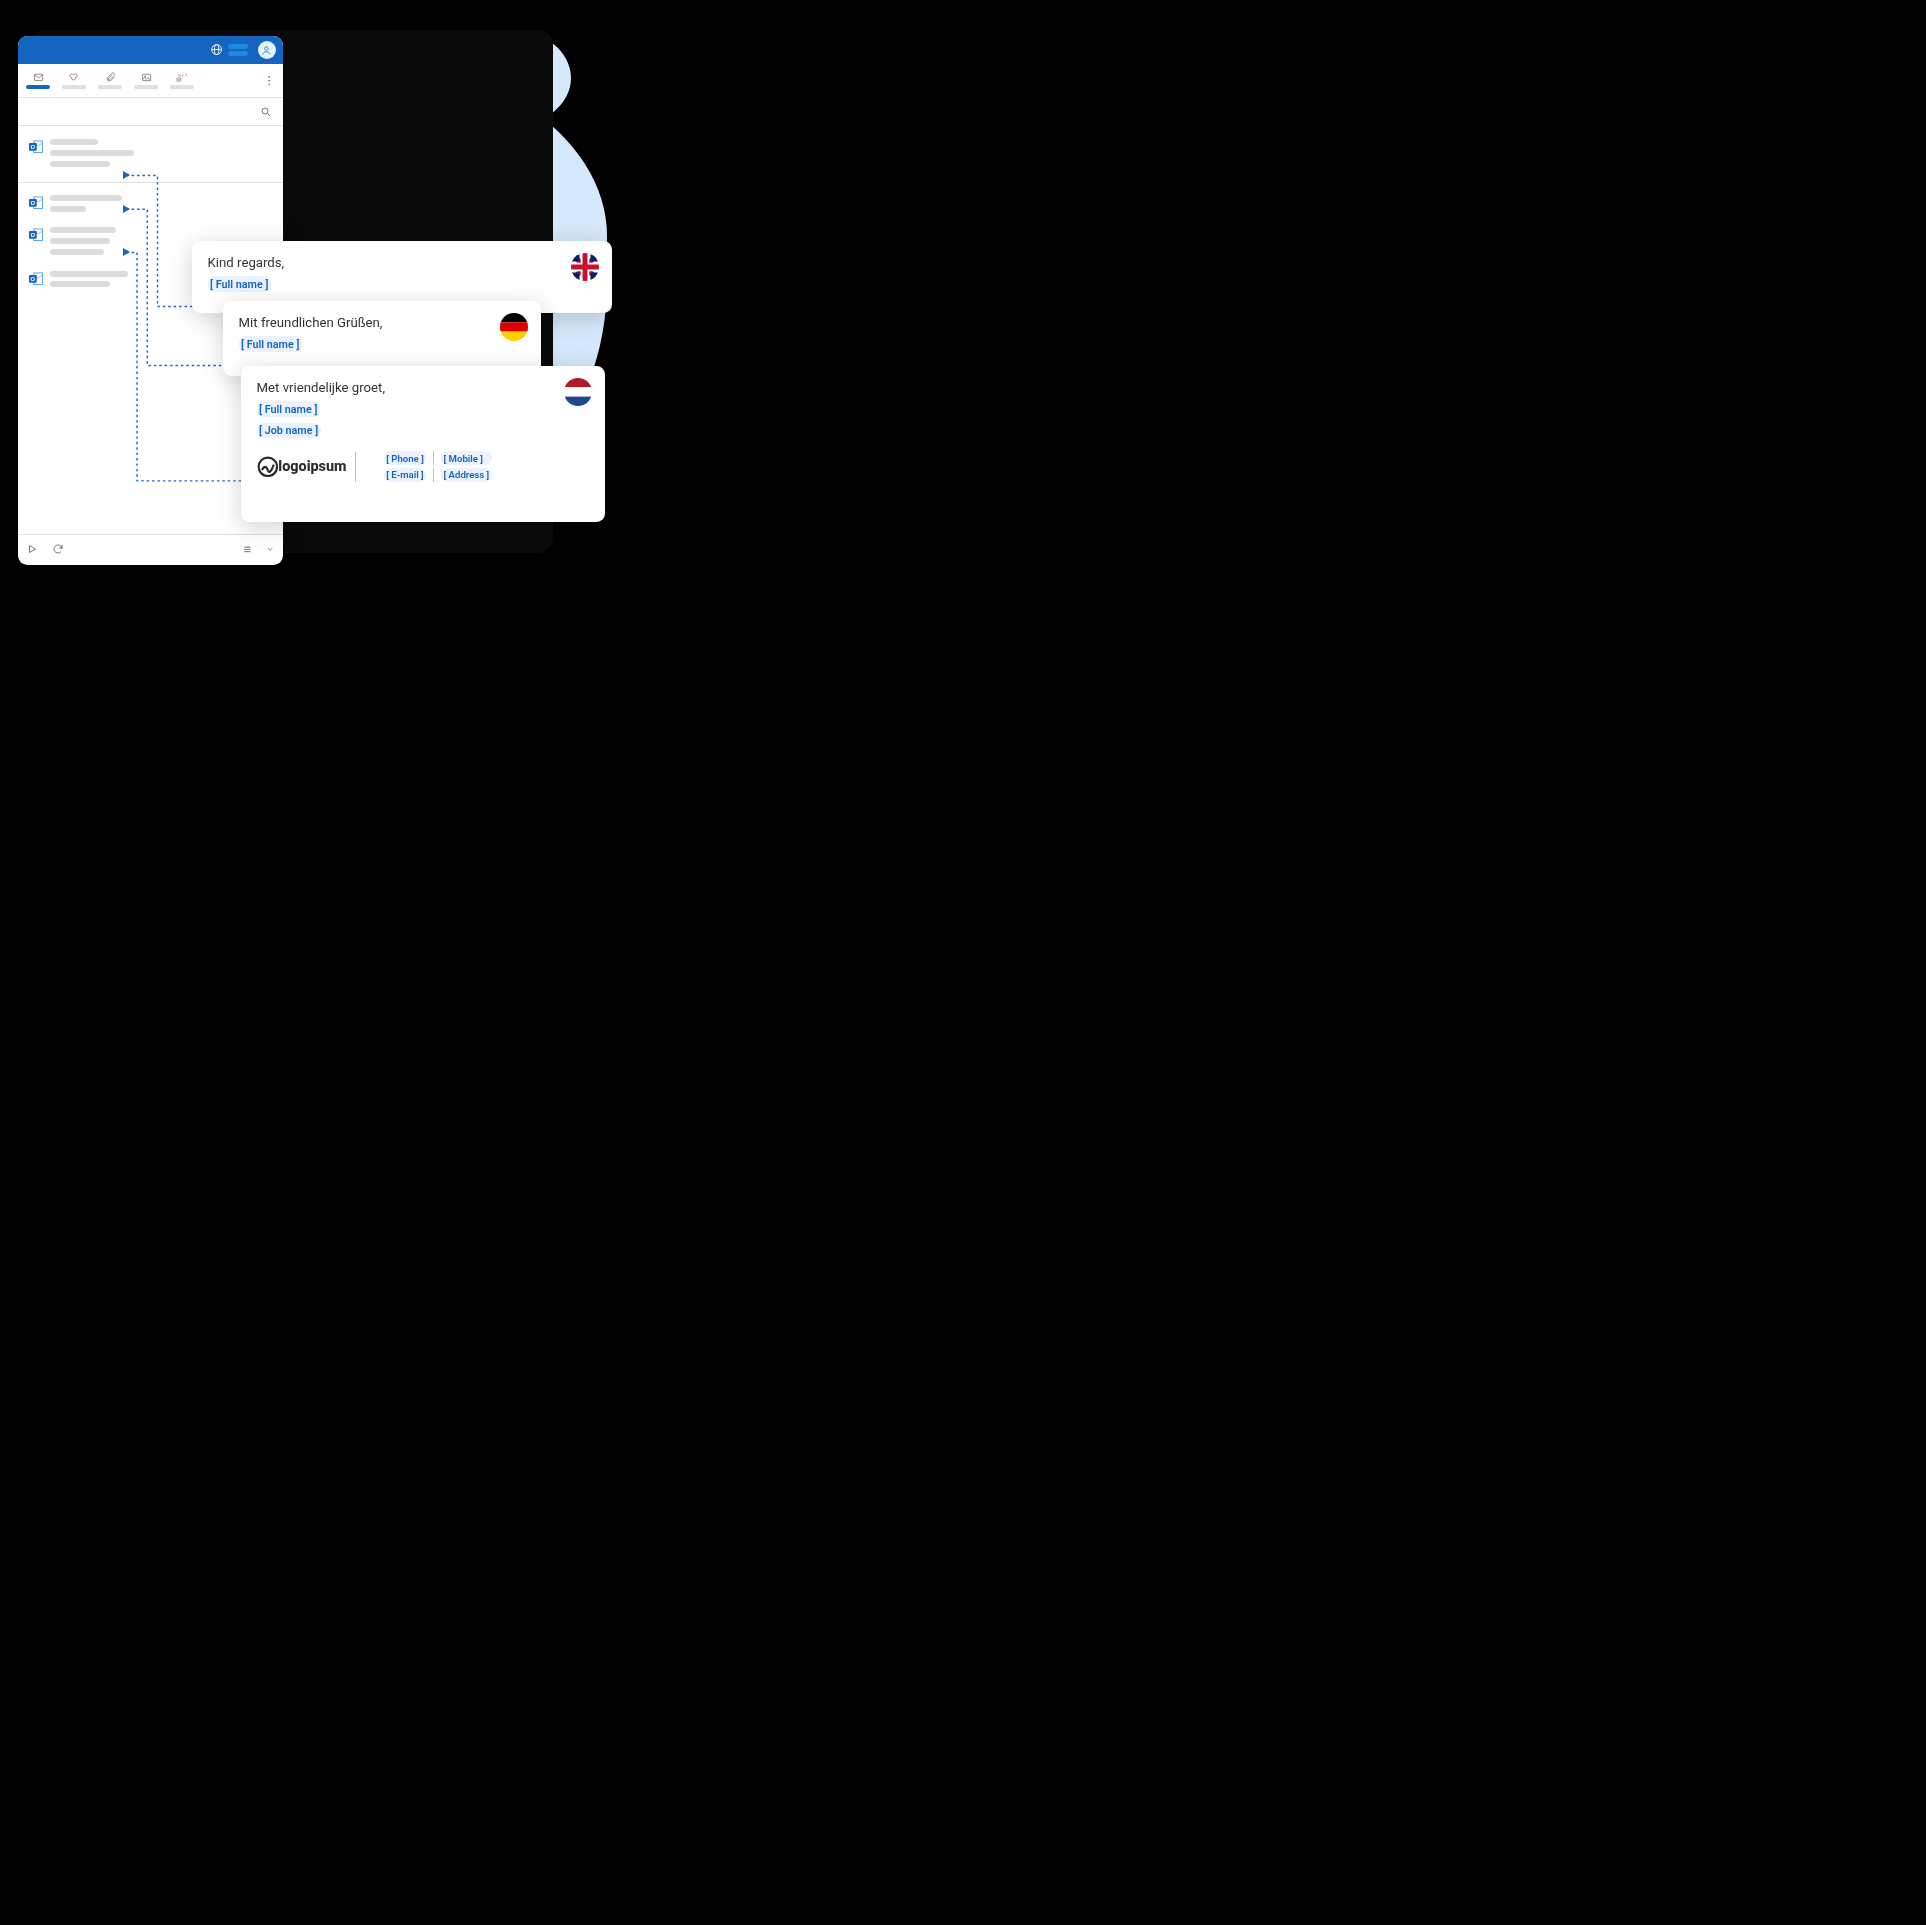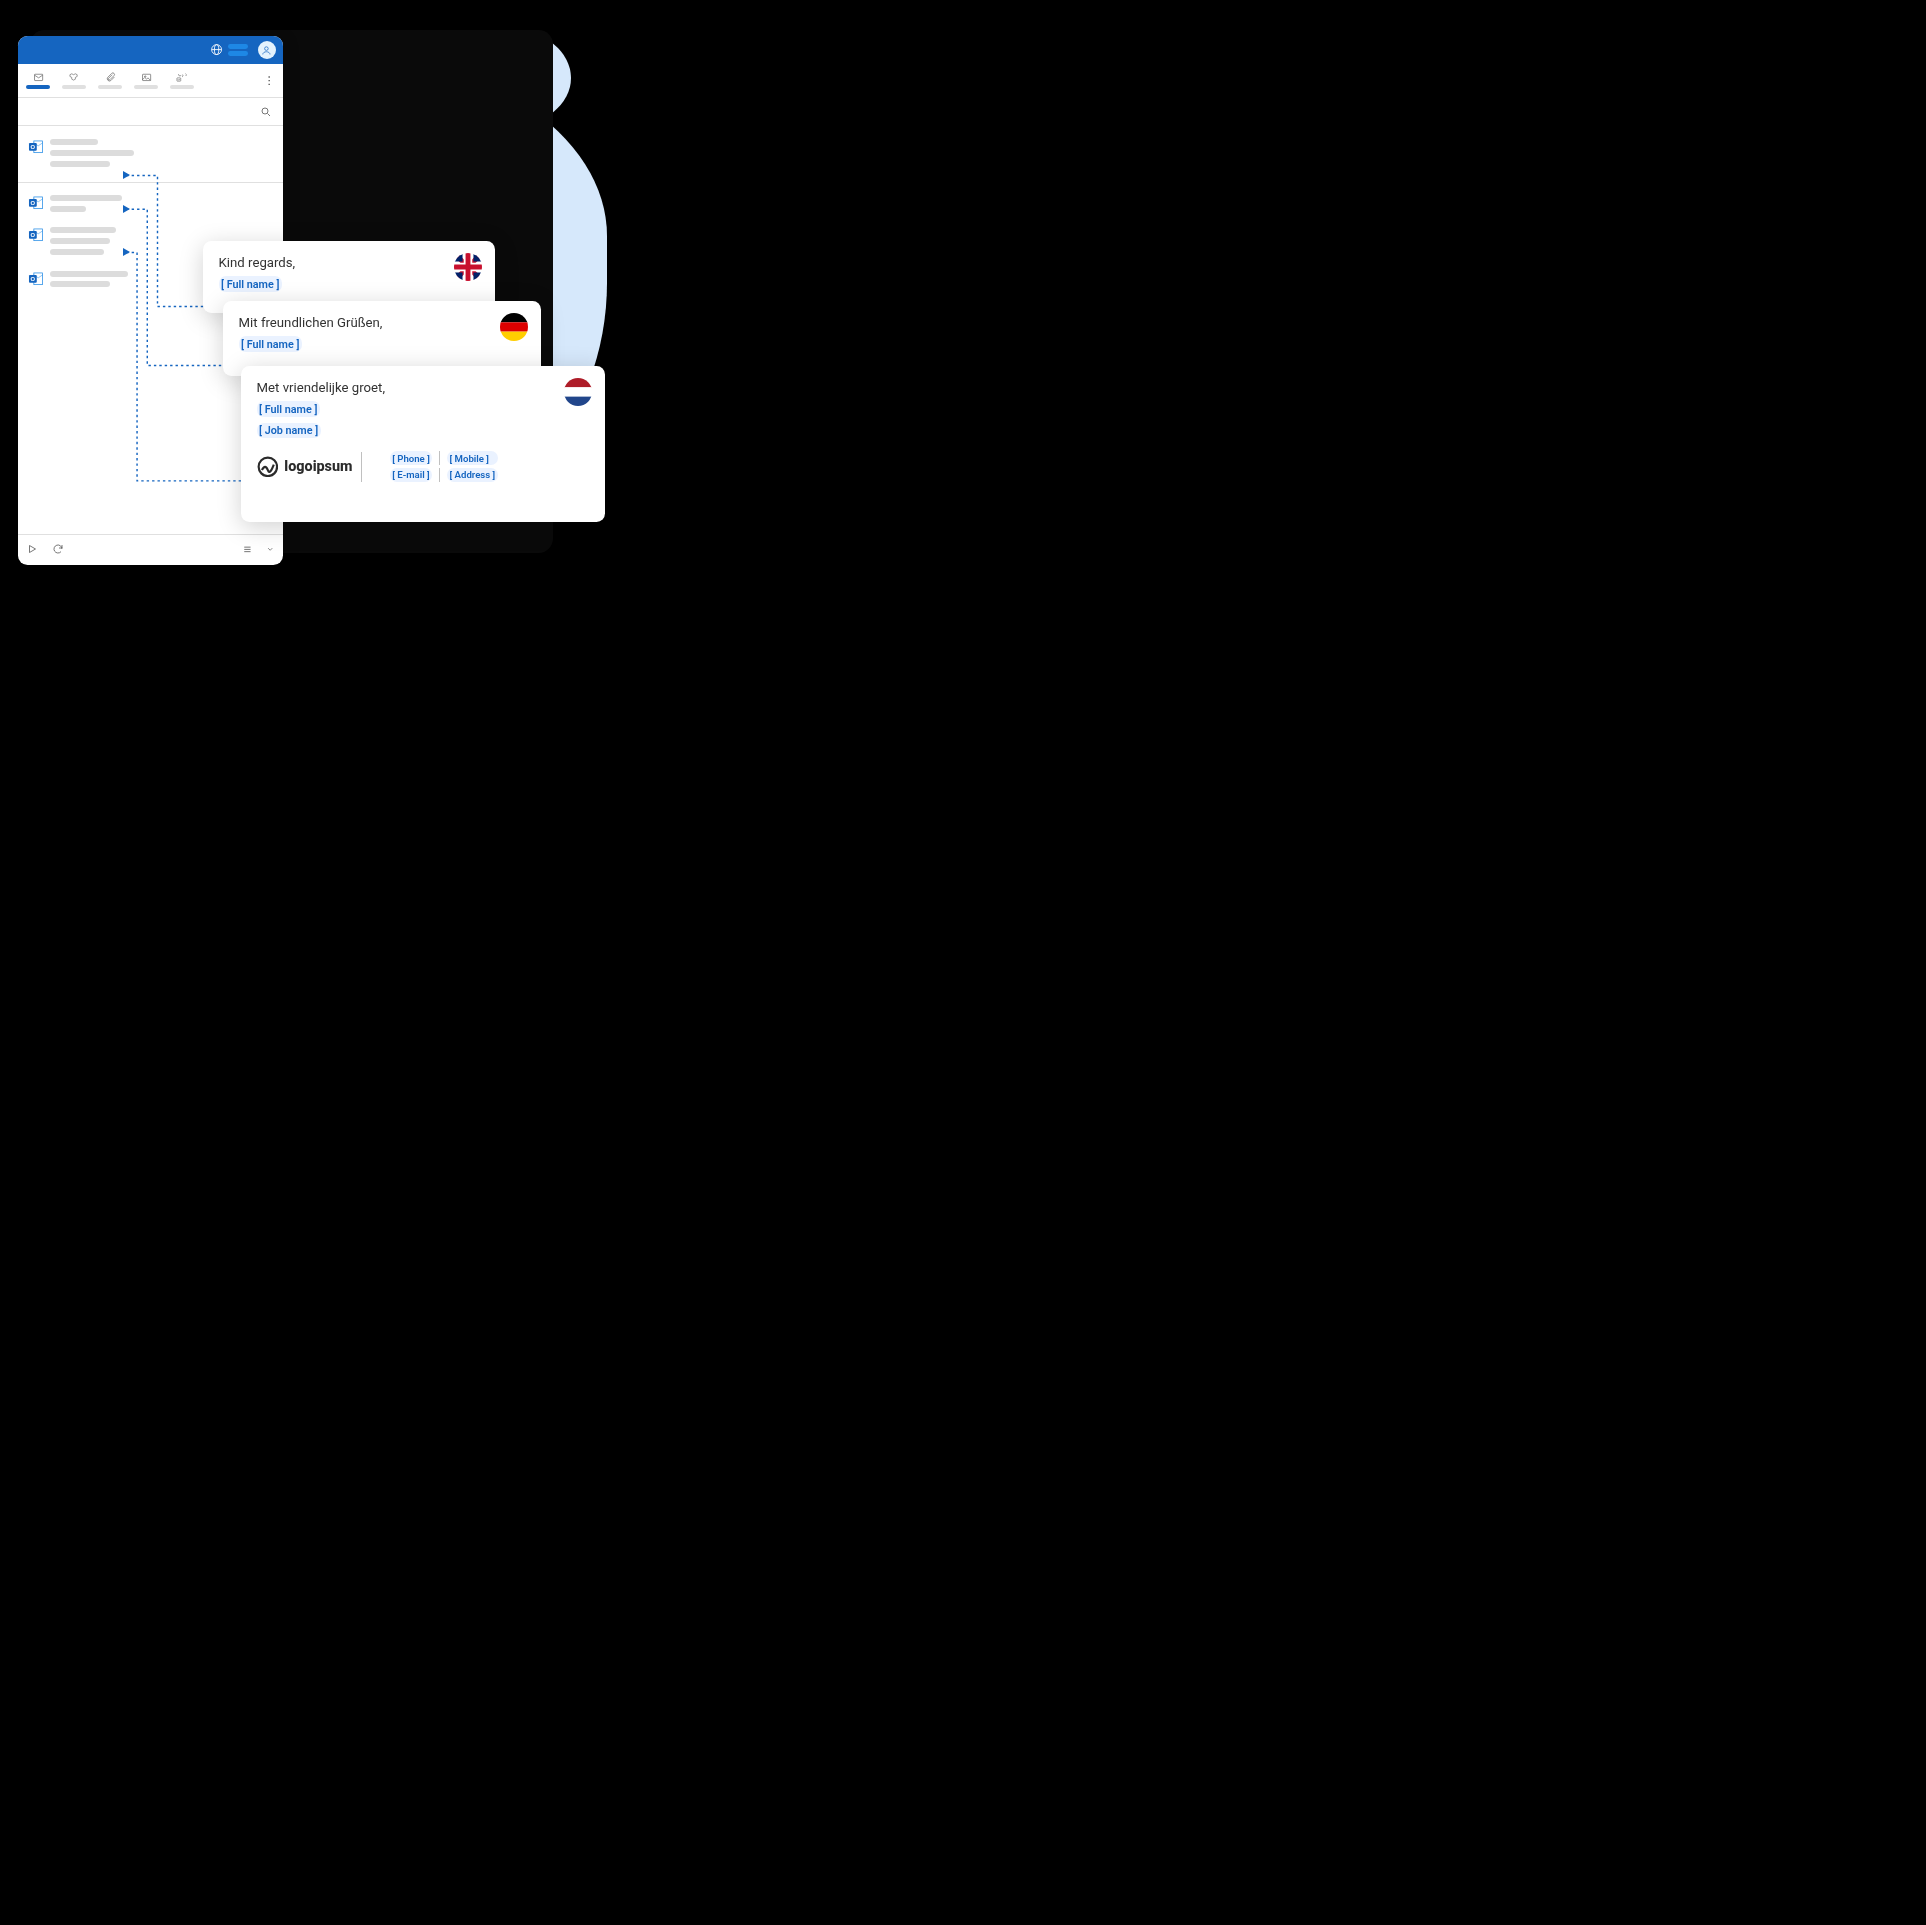--- a/index.html
+++ b/index.html
@@ -60,25 +60,25 @@
   .sigcard {
     position:absolute; background:#fff; border-radius:8.4px;
     box-shadow: 0 4.8px 24px rgba(0,0,0,.18); padding: 14.4px 15.6px 12px;
   }
   .sigcard .closing { font-size:13.2px; color:#333; }
   .sigcard .token {
     display:inline-block; background:#eaf2ff; color:#1565c0; font-weight:600;
     font-size:10.8px; padding:1.2px 2.4px; border-radius:7px; margin-top:6px;
   }
   .sigcard .flag { position:absolute; top:12px; right:13.2px; width:28px; height:28px; border-radius:50%; overflow:hidden; }
-  .c1 { top: 241px; left: 203px; width: 292px; height: 72px; }
+  .c1 { top: 241px; left: 192px; width: 420px; height: 72px; }
   .c2 { top: 301px; left: 223px; width: 318px; height: 75px; }
   .c3 { top: 366px; left: 241px; width: 364px; height: 156px; }
   .siglower { display:flex; align-items:center; margin-top:13.2px; gap:8.4px; }
-  .siglower .logo { display:flex; align-items:center; gap:6px; color:#2b2b2b; font-weight:800; font-size:14.4px; }
+  .siglower .logo { display:flex; align-items:center; color:#2b2b2b; font-weight:800; font-size:14.4px; }
   .siglower .vline { width:0.6px; height:30px; background:#c0c0c0; }
   .siglower .grid { display:grid; grid-template-columns:auto auto auto; gap:3.6px 7.2px; align-items:center;margin-left:20px; }
   .siglower .grid .token { margin:0; font-size:9.6px; }
   .siglower .grid .vl { width:0.6px; height:13.2px; background:#c0c0c0; }
 
   
   .connectors { position:absolute; top:0; left:0; width:100%; height:100%; pointer-events:none; }
 
   
   .oicon { position:relative; }

